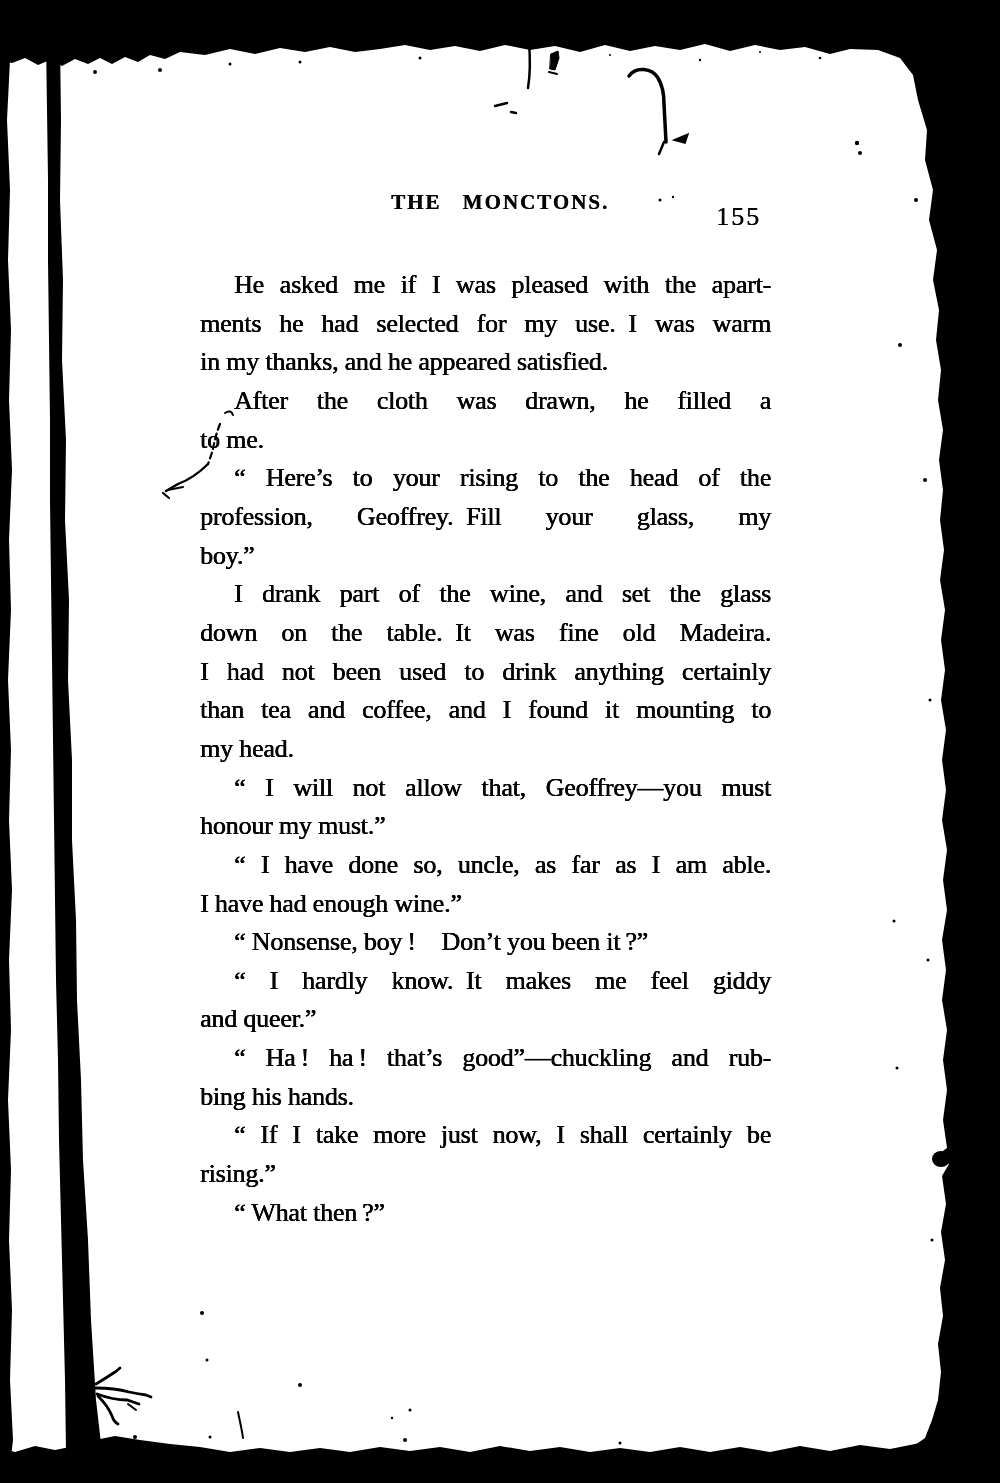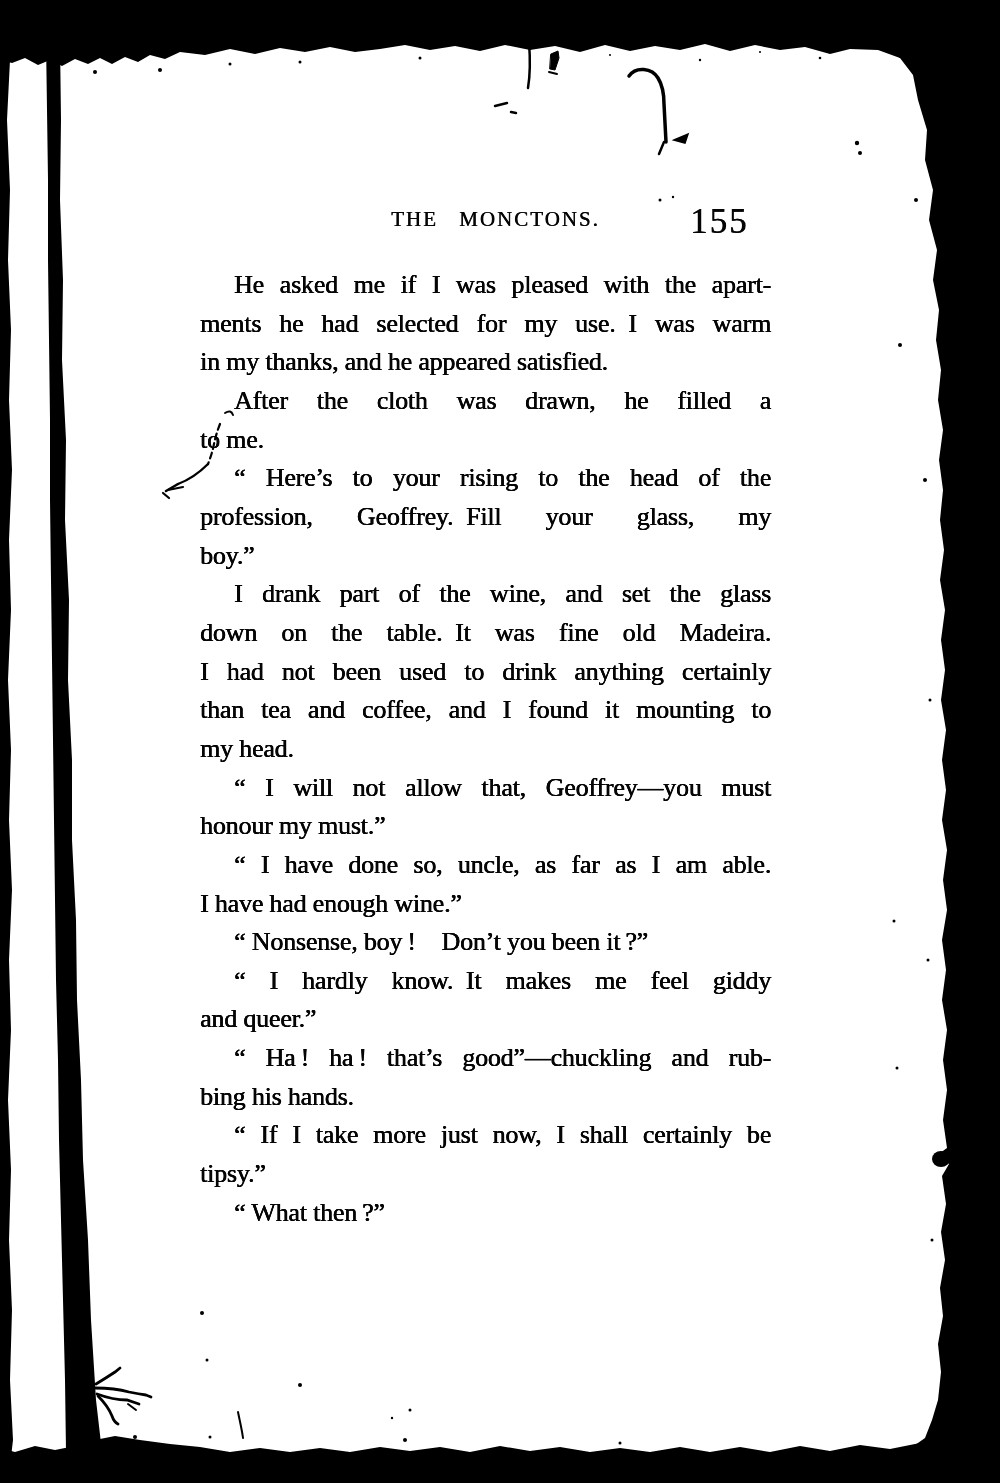--- a/index.html
+++ b/index.html
@@ -3,29 +3,29 @@
 <meta charset="utf-8">
 <style>
   html,body { margin:0; padding:0; background:#222; }
   .canvas {
     position:relative; width:1000px; height:1483px;
     background:#ffffff; overflow:hidden;
     font-family:"Liberation Serif","DejaVu Serif",serif;
     color:#050505;
   }
   .running-title {
-    position:absolute; left:391px; top:207px;
-    font-size:21px; font-weight:normal; letter-spacing:2px; word-spacing:14px;
+    position:absolute; left:391px; top:190px;
+    font-size:21px; font-weight:bold; letter-spacing:2px; word-spacing:14px;
     text-shadow:0.4px 0 0 currentColor;
     white-space:pre;
     text-align:right;
   }
   .page-number {
-    position:absolute; left:690px; top:202px;
-    font-size:35px; letter-spacing:2px;
+    position:absolute; left:716px; top:202px;
+    font-size:26px; letter-spacing:2px;
     text-shadow:0.4px 0 0 currentColor;
   }
   .body-text {
     position:absolute; left:200px; top:266px; width:571px;
   }
   .ln {
     height:38.66px; line-height:38.66px; font-size:26px;
     letter-spacing:-0.2px; white-space:pre;
     text-shadow:0.45px 0 0 currentColor, 0 0.3px 0 currentColor;
   }
@@ -71,21 +71,21 @@
 
     <div class="ln ind">“ Nonsense, boy ! Don’t you been it ?”</div>
 
     <div class="ln j ind">“ I hardly know. It makes me feel giddy</div>
     <div class="ln">and queer.”</div>
 
     <div class="ln j ind">“ Ha ! ha ! that’s good”—chuckling and rub-</div>
     <div class="ln">bing his hands.</div>
 
     <div class="ln j ind">“ If I take more just now, I shall certainly be</div>
-    <div class="ln">tipsy.”</div>
+    <div class="ln">rising.”</div>
 
     <div class="ln ind">“ What then ?”</div>
   </div>
 
   <svg class="scan-overlay" viewBox="0 0 1000 1483" xmlns="http://www.w3.org/2000/svg">
     <g fill="#000000" stroke="none">
 
       <polygon points="0,0 1000,0 1000,90 940,70 920,56 900,58 878,50 850,49 830,54 805,47 780,50 755,45 730,51 705,44 680,50 655,46 630,51 605,45 580,52 555,46 530,50 505,45 480,51 455,46 430,50 405,45 380,49 355,52 330,47 305,52 280,48 255,54 230,49 205,55 180,52 165,59 150,55 138,62 125,57 112,64 100,58 88,64 75,59 62,66 50,60 38,65 25,58 12,63 0,60"></polygon>
 
       <polygon points="1000,0 1000,1483 905,1483 915,1462 908,1450 925,1438 932,1420 938,1400 941,1372 938,1344 943,1316 940,1288 945,1260 941,1232 946,1204 942,1176 949,1164 936,1156 947,1148 943,1120 947,1090 943,1060 947,1030 942,1000 946,970 942,940 947,910 943,880 947,850 942,820 946,790 942,760 946,730 941,700 945,670 941,640 945,610 940,580 944,550 940,520 943,490 939,460 943,430 938,400 941,370 936,340 939,310 933,280 937,250 929,220 933,190 925,160 927,130 918,100 913,75 900,58 885,46 870,40 1000,30"></polygon>

